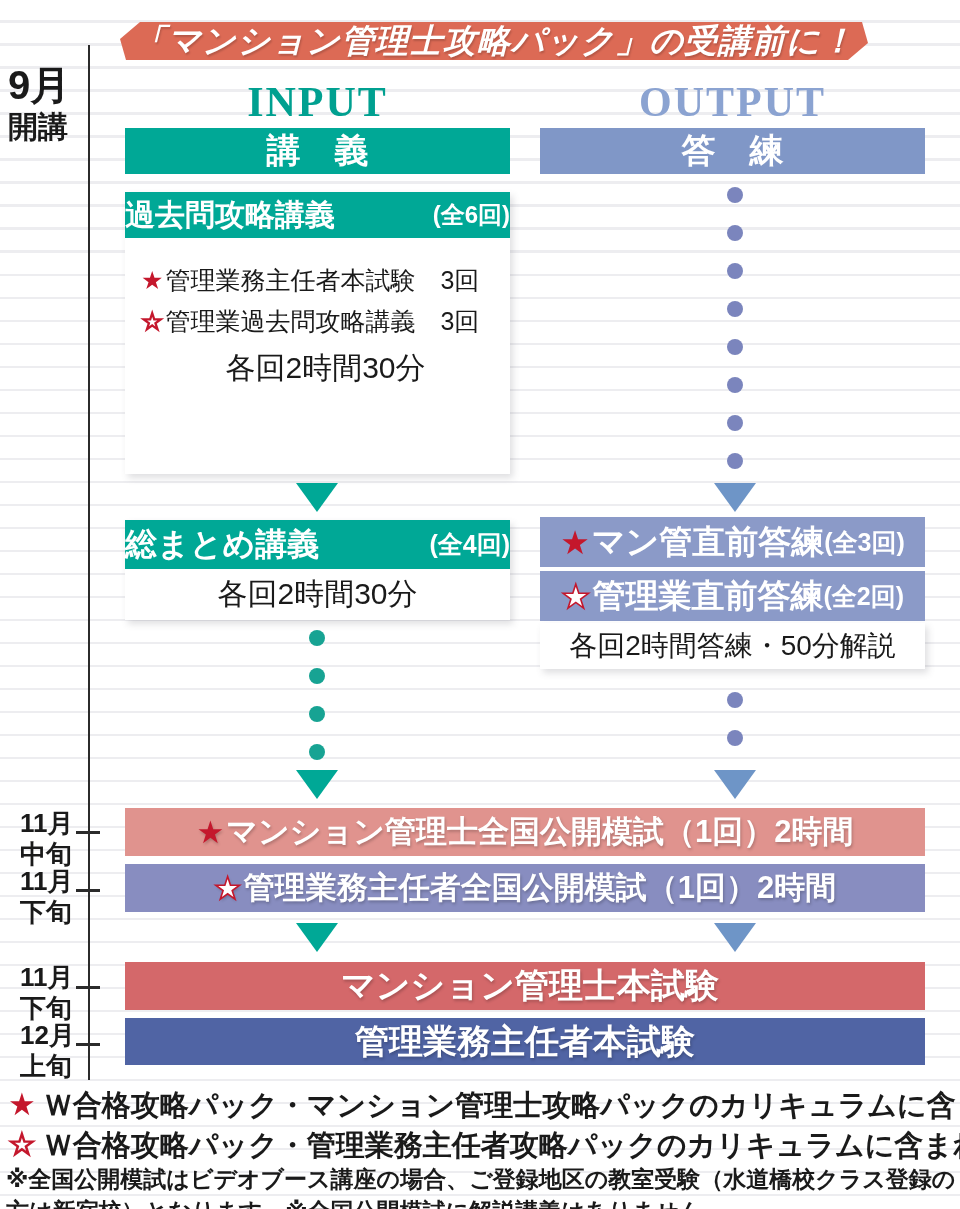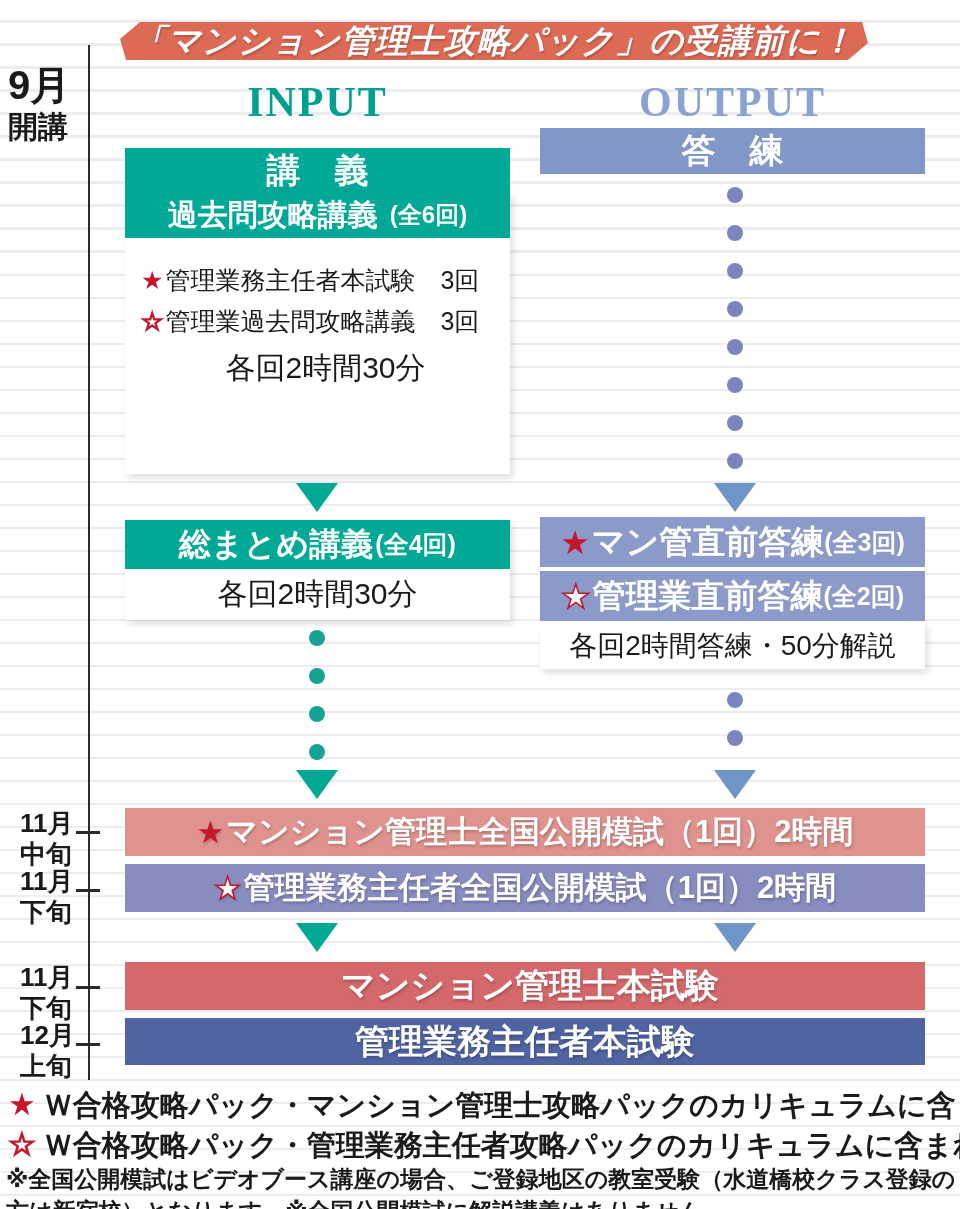--- a/index.html
+++ b/index.html
@@ -36,27 +36,27 @@
     position:absolute; top:78px; width:385px; text-align:center;
     font-family:"Liberation Serif","DejaVu Serif",serif; font-weight:bold; font-size:42px; letter-spacing:2px;
   }
   .col-header.input  { left:125px; color:#00a090; }
   .col-header.output { left:540px; color:#8ba3d1; }
   .col-bar {
     position:absolute; top:128px; width:385px; height:46px;
     color:#fff; font-weight:bold; font-size:34px;
     display:flex; align-items:center; justify-content:center;
   }
-  .col-bar.input  { left:125px; background:#00a896;margin-top:20px; }
+  .col-bar.input  { left:125px; background:#00a896; }
   .col-bar.output { left:540px; background:#8097c7; }
   
   .card { position:absolute; background:#fff; box-shadow:3px 4px 7px rgba(80,80,90,.18); }
   .card-head {
     background:#00a896; color:#fff; font-weight:bold;
-    display:flex; align-items:center; justify-content:center;
+    display:flex; align-items:center; justify-content:space-between;
   }
   .kakomon { left:125px; top:192px; width:385px; height:282px; }
   .kakomon .card-head { height:46px; font-size:30px; }
   .kakomon .card-head .note { font-size:24px; font-weight:600; margin-left:12px; }
   .kakomon-body { padding:22px 0 0 16px; }
   .kakomon-line { font-size:25px; line-height:41px; white-space:nowrap; }
   .kakomon-dur { font-size:30px; text-align:center; margin-top:6px; }
   .matome { left:125px; top:520px; width:385px; height:100px; }
   .matome .card-head { height:49px; font-size:32px; }
   .matome .card-head .note { font-size:25px; font-weight:600; margin-left:2px; }

